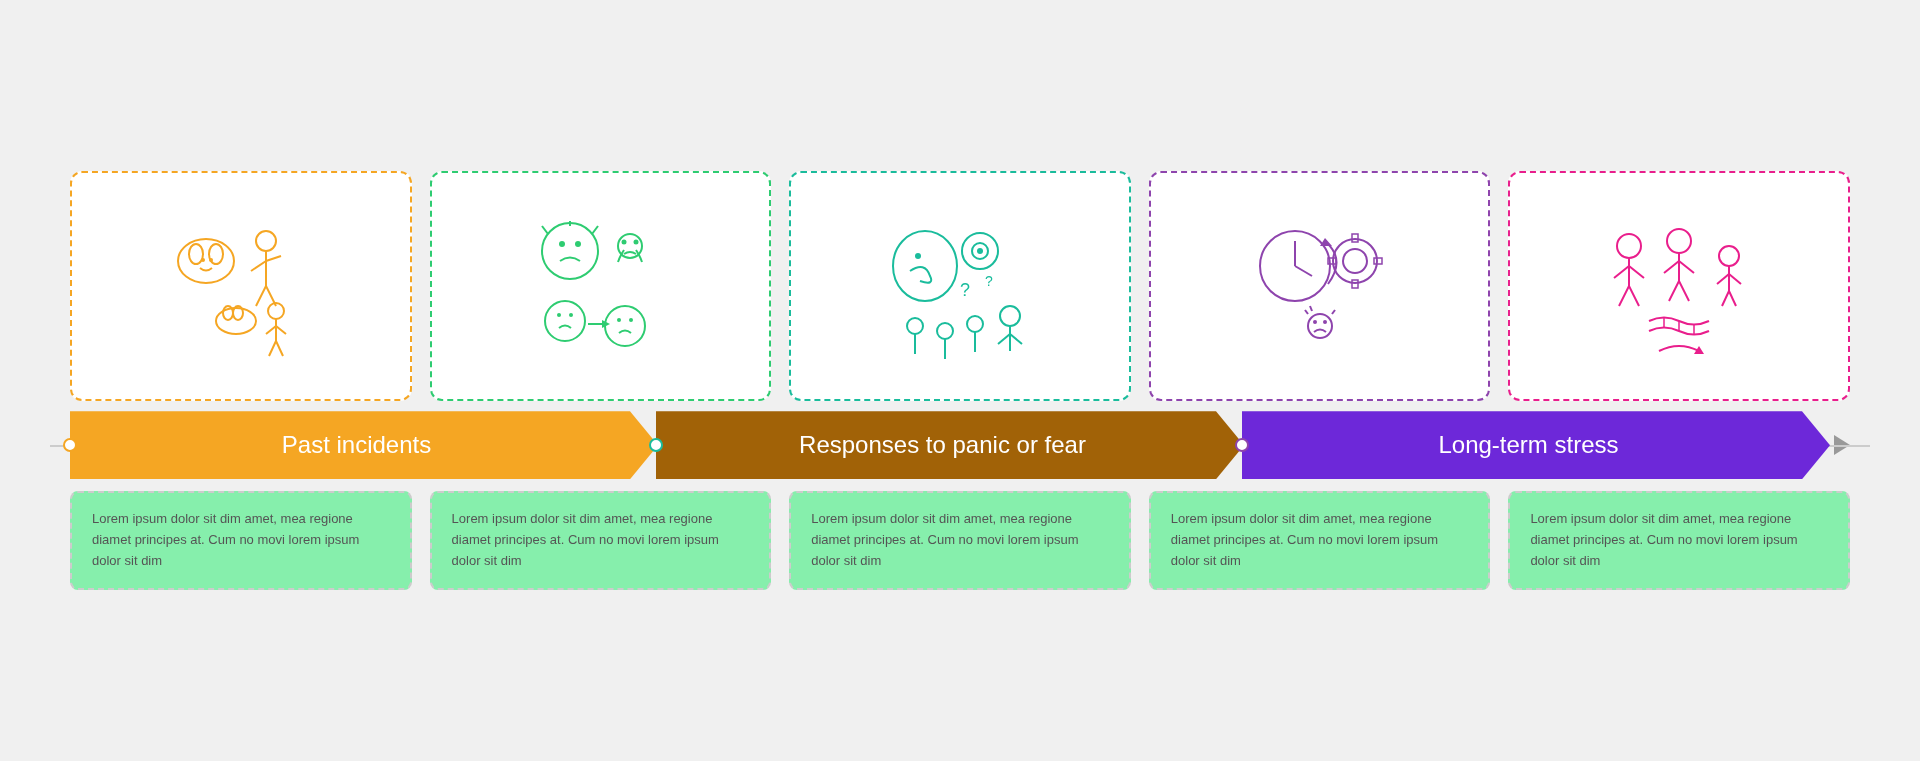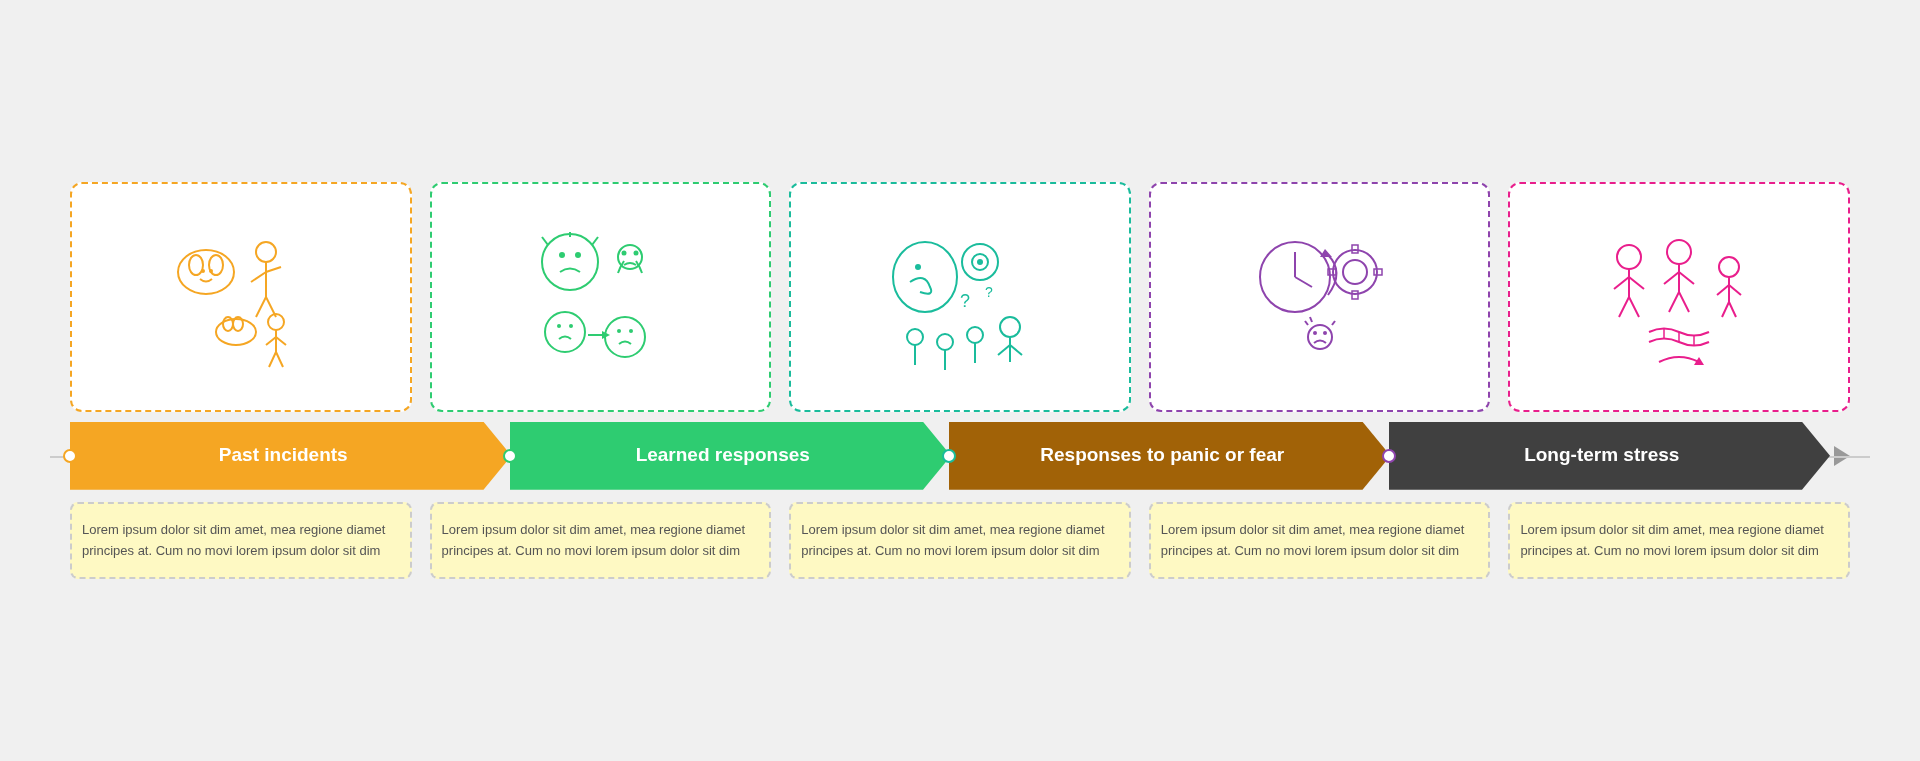--- a/index.html
+++ b/index.html
@@ -95,48 +95,48 @@
       justify-content: center;
       position: relative;
       clip-path: polygon(0 0, calc(100% - 28px) 0, 100% 50%, calc(100% - 28px) 100%, 0 100%);
       padding-left: 20px;
       padding-right: 35px;
     }
 
     .arrow-orange { background: #f5a623; }
     .arrow-green { background: #2ecc71; }
     .arrow-teal { background: #a16207; }
-    .arrow-purple { background: #404040; }
+    .arrow-purple { background: #6d28d9; }
     .arrow-crimson { background: #e91e8c; }
 
     .arrow-label {
       color: white;
-      font-weight: bold;
-      font-size: 19px;
+      font-weight: normal;
+      font-size: 24px;
       text-align: center;
       line-height: 1.2;
       z-index: 2;
     }
 
     
     .desc-row {
       display: flex;
       flex-direction: row;
       width: 100%;
       padding: 0 20px;
       margin-top: 12px;
       gap: 18px;
     }
 
     .desc-box {
       flex: 1;
-      background: #fef9c3;
+      background: #86efac;
       border: 2px dashed #ccc;
       border-radius: 8px;
-      padding: 16px 10px;
+      padding: 16px 20px;
       font-size: 13px;
       color: #555;
       line-height: 1.6;
     }
 
     
     .timeline-line {
       position: absolute;
       left: 0;
       right: 0;
@@ -329,26 +329,20 @@
 
     <div class="timeline-line"></div>
 
     <div class="arrow-container" style="margin-left: 0;">
       <div class="timeline-dot dot-orange"></div>
       <div class="arrow-shape arrow-orange" style="width: 100%;">
         <span class="arrow-label">Past incidents</span>
       </div>
     </div>
 
-    <div class="arrow-container" style="margin-left: -2px;">
-      <div class="timeline-dot dot-green"></div>
-      <div class="arrow-shape arrow-green" style="width: 100%;">
-        <span class="arrow-label">Learned responses</span>
-      </div>
-    </div>
 
     <div class="arrow-container" style="margin-left: -2px;">
       <div class="timeline-dot dot-teal"></div>
       <div class="arrow-shape arrow-teal" style="width: 100%;">
         <span class="arrow-label">Responses to panic or fear</span>
       </div>
     </div>
 
     <div class="arrow-container" style="margin-left: -2px;">
       <div class="timeline-dot dot-purple"></div>

